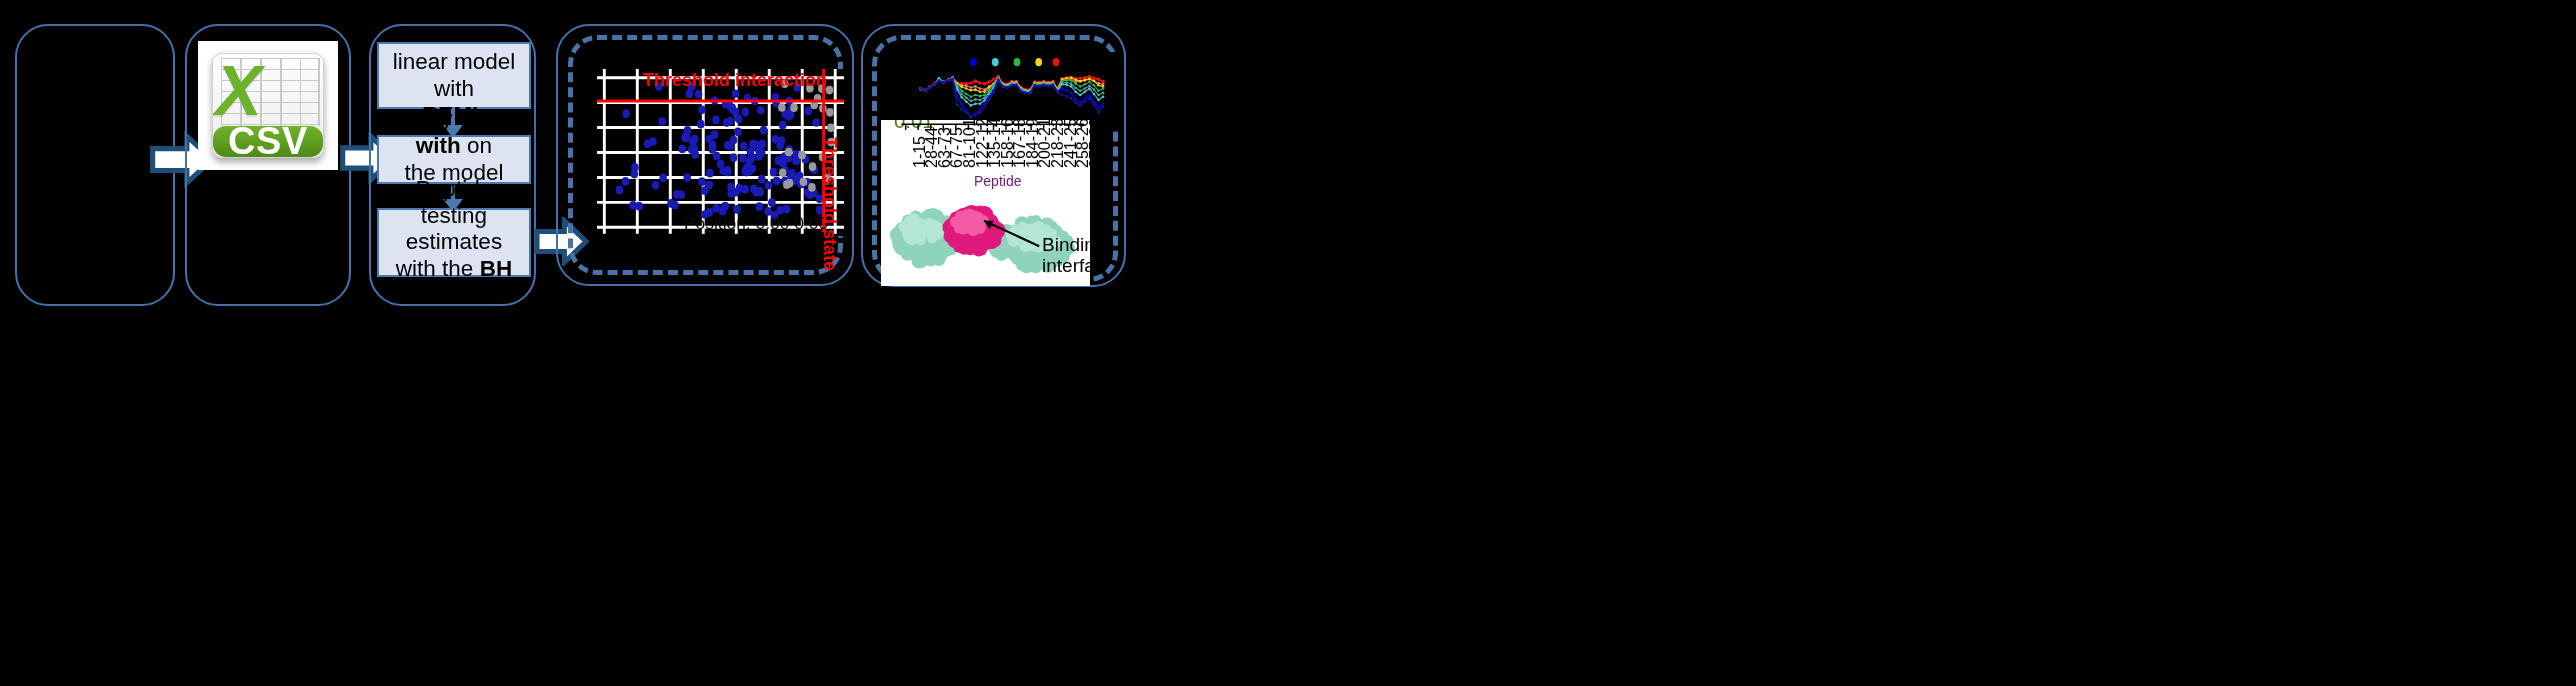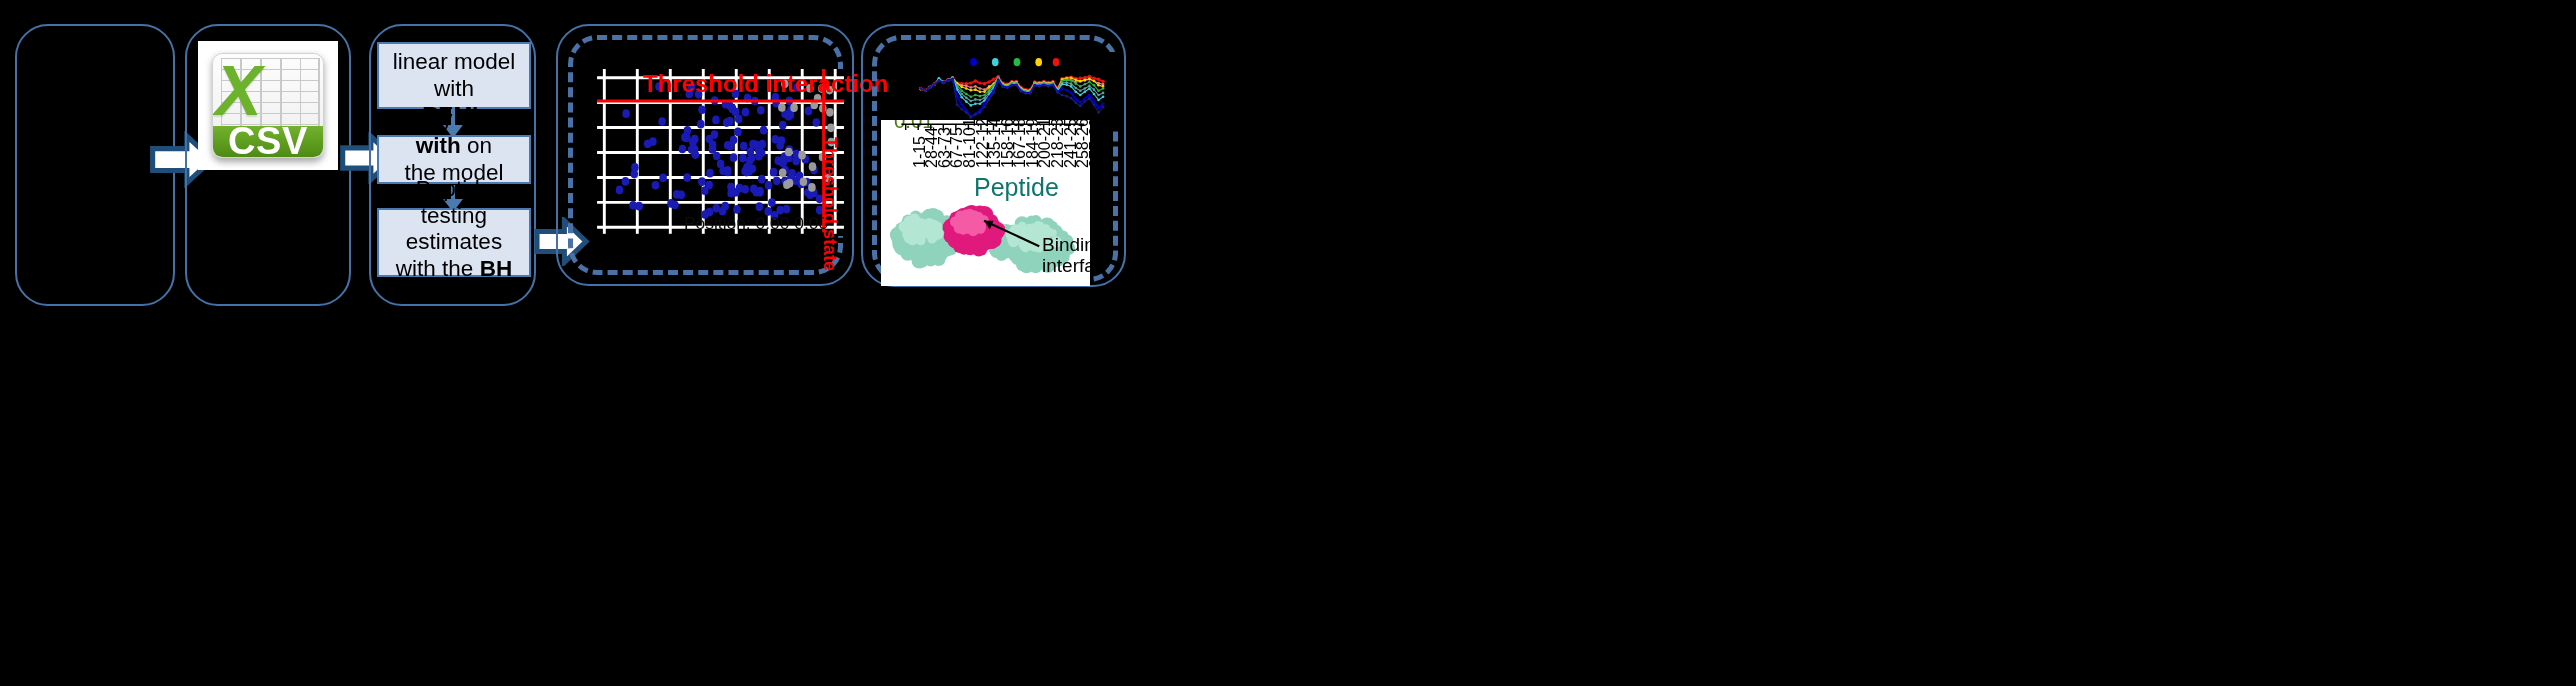--- a/index.html
+++ b/index.html
@@ -92,34 +92,34 @@
     font-size: 70px; line-height: 1;
     font-weight: bold; font-style: italic;
     color: #6cb22c;
     font-family: "Liberation Sans", sans-serif;
     text-shadow: 0 1.5px 1.5px rgba(0,0,0,0.12);
   }
   .csv-band {
     position: absolute;
     left: 0; right: 0; bottom: 0; height: 30%;
     background: linear-gradient(#72b22d, #4e8a14);
-    display: flex; align-items: center; justify-content: center;
+    display: flex; align-items: center; justify-content: center; border-radius: 13px;
   }
   .csv-band span {
     color: #ffffff; font-weight: bold;
     font-size: 38px; letter-spacing: 0.7px;
     font-family: "Liberation Sans", sans-serif;
   }
 
   
   #scatter-wrap { position: absolute; background: #000000; }
   #scatter-svg  { display: block; }
   .thr-label-h {
     position: absolute; color: #ff0000;
-    font-size: 24px; font-weight: bold; white-space: nowrap;
+    font-size: 18px; font-weight: bold; white-space: nowrap;
   }
   .thr-label-v {
     position: absolute; color: #ff0000;
     font-size: 18px; font-weight: bold; white-space: nowrap;
     transform-origin: left top;
     transform: rotate(90deg);
   }
 
   
   #pep-wrap { position: absolute; background: #000000; }
@@ -128,21 +128,21 @@
     position: absolute; background: #ffffff; overflow: hidden;
   }
   .pep-tick {
     position: absolute;
     font-size: 16px; color: #000000; white-space: nowrap;
     transform-origin: left top;
     transform: rotate(-90deg);
     font-family: "Liberation Sans", sans-serif;
   }
   #pep-axis-title {
-    position: absolute; font-size: 25px; color: #0f766e;
+    position: absolute; font-size: 14px; color: #701a75;
     white-space: nowrap;
   }
   #pep-ylab {
     position: absolute; font-size: 20.4px; color: #4d7c0f;
     white-space: nowrap;
   }
   #binding-label {
     position: absolute; font-size: 19px; color: #000;
     line-height: 1.1; white-space: nowrap;
   }

